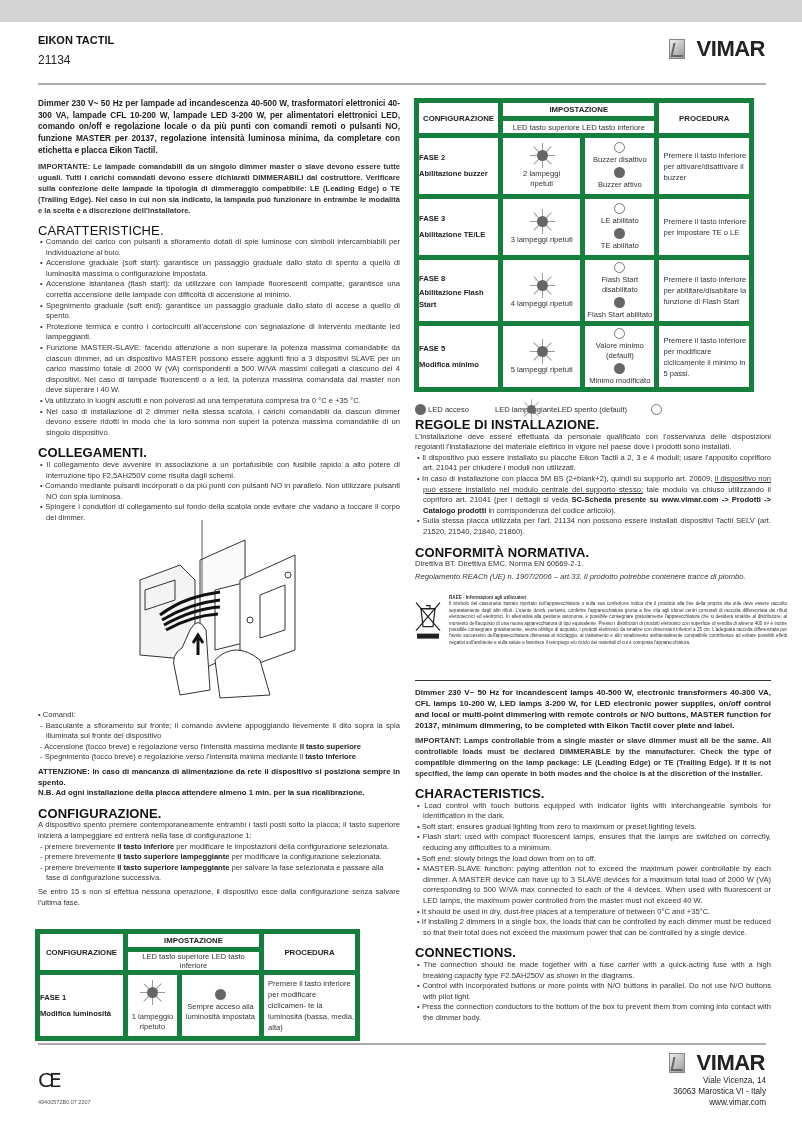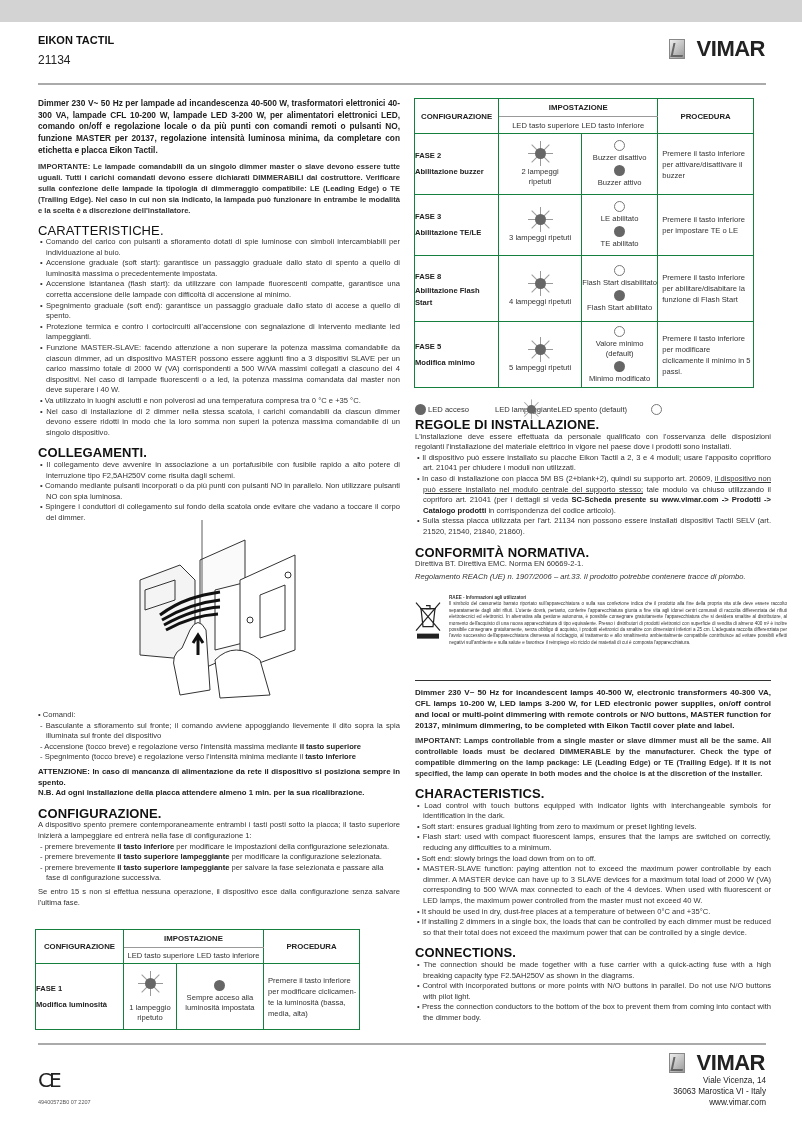--- a/index.html
+++ b/index.html
@@ -18,21 +18,21 @@
   h3 { font-size: 13px; font-weight: normal; color: #111; margin-top: 10px; margin-bottom: 1px; letter-spacing: 0.1px; }
   h3.b { font-weight: bold; }
   ul.bul { list-style: none; }
   ul.bul li { padding-left: 8px; text-indent: -6px; text-align: justify; }
   ul.bul li:before { content: "• "; }
   .dash { padding-left: 8px; text-indent: -6px; }
   .bold { font-weight: bold; color: #222; }
   .para { text-align: justify; }
   .illus { position: absolute; left: 120px; top: 520px; width: 180px; height: 180px; }
   table.cfg { border-collapse: collapse; position: absolute; font-size: 7.6px; color: #333; }
-  table.cfg td, table.cfg th { border: 1px solid #15803d; text-align: center; vertical-align: middle; }
+  table.cfg td, table.cfg th { border: 5px solid #15803d; text-align: center; vertical-align: middle; }
   table.cfg th { font-weight: bold; font-size: 7.8px; color: #222; }
   table.cfg td.left { text-align: left; padding-left: 0; font-weight: bold; color: #222; line-height: 16px; }
   table.cfg td.proc { text-align: left; padding-left: 4px; line-height: 11px; }
   .sun { display: inline-block; width: 24px; height: 24px; position: relative; }
   .sun .core { position: absolute; left: 7px; top: 7px; width: 11px; height: 11px; border-radius: 50%; background: #666; }
   .sun .ray { position: absolute; left: 12px; top: 0; width: 1px; height: 25px; background: #999; }
   .ledon { display: inline-block; width: 11px; height: 11px; border-radius: 50%; background: #666; }
   .ledoff { display: inline-block; width: 11px; height: 11px; border-radius: 50%; border: 1px solid #777; background: #fff; }
   .cellstack { display: flex; flex-direction: column; align-items: center; gap: 2px; line-height: 10px; }
   .legend { position: absolute; left: 415px; top: 397px; font-size: 7.6px; color: #333; display: flex; align-items: center; }
@@ -57,21 +57,21 @@
 </div>
 <div class="hr" style="left:38px; top:83px; width:728px;"></div>
 
 <div class="col" style="left:38px; top:98px; width:362px;">
   <p class="lead">Dimmer 230 V~ 50 Hz per lampade ad incandescenza 40-500 W, trasformatori elettronici 40-300 VA, lampade CFL 10-200 W, lampade LED 3-200 W, per alimentatori elettronici LED, comando on/off e regolazione locale o da più punti con comandi remoti o pulsanti NO, funzione MASTER per 20137, regolazione intensità luminosa minima, da completare con etichetta e placca Eikon Tactil.</p>
   <p class="lead-imp">IMPORTANTE: Le lampade comandabili da un singolo dimmer master o slave devono essere tutte uguali. Tutti i carichi comandati devono essere dichiarati DIMMERABILI dal costruttore. Verificare sulla confezione delle lampade la tipologia di dimmeraggio compatibile: LE (Leading Edge) o TE (Trailing Edge). Nel caso in cui non sia indicato, la lampada può funzionare in entrambe le modalità e la scelta è a discrezione dell'installatore.</p>
 
   <h3>CARATTERISTICHE.</h3>
   <ul class="bul">
     <li>Comando del carico con pulsanti a sfioramento dotati di spie luminose con simboli intercambiabili per individuazione al buio.</li>
-    <li>Accensione graduale (soft start): garantisce un passaggio graduale dallo stato di spento a quello di luminosità massima o precedentemente impostata.</li>
+    <li>Accensione graduale (soft start): garantisce un passaggio graduale dallo stato di spento a quello di luminosità massima o configurazione impostata.</li>
     <li>Accensione istantanea (flash start): da utilizzare con lampade fluorescenti compatte, garantisce una corretta accensione delle lampade con difficoltà di accensione al minimo.</li>
     <li>Spegnimento graduale (soft end): garantisce un passaggio graduale dallo stato di accese a quello di spento.</li>
     <li>Protezione termica e contro i cortocircuiti all'accensione con segnalazione di intervento mediante led lampeggianti.</li>
     <li>Funzione MASTER-SLAVE: facendo attenzione a non superare la potenza massima comandabile da ciascun dimmer, ad un dispositivo MASTER possono essere aggiunti fino a 3 dispositivi SLAVE per un carico massimo totale di 2000 W (VA) corrispondenti a 500 W/VA massimi collegati a ciascuno dei 4 dispositivi. Nel caso di lampade fluorescenti o a led, la potenza massima comandata dal master non deve superare i 40 W.</li>
     <li>Va utilizzato in luoghi asciutti e non polverosi ad una temperatura compresa tra 0 °C  e +35 °C.</li>
     <li>Nel caso di installazione di 2 dimmer nella stessa scatola, i carichi comandabili da ciascun dimmer devono essere ridotti in modo che la loro somma non superi la potenza massima  comandabile di un singolo dispositivo.</li>
   </ul>
 
   <h3 class="b">COLLEGAMENTI.</h3>
   <ul class="bul">

